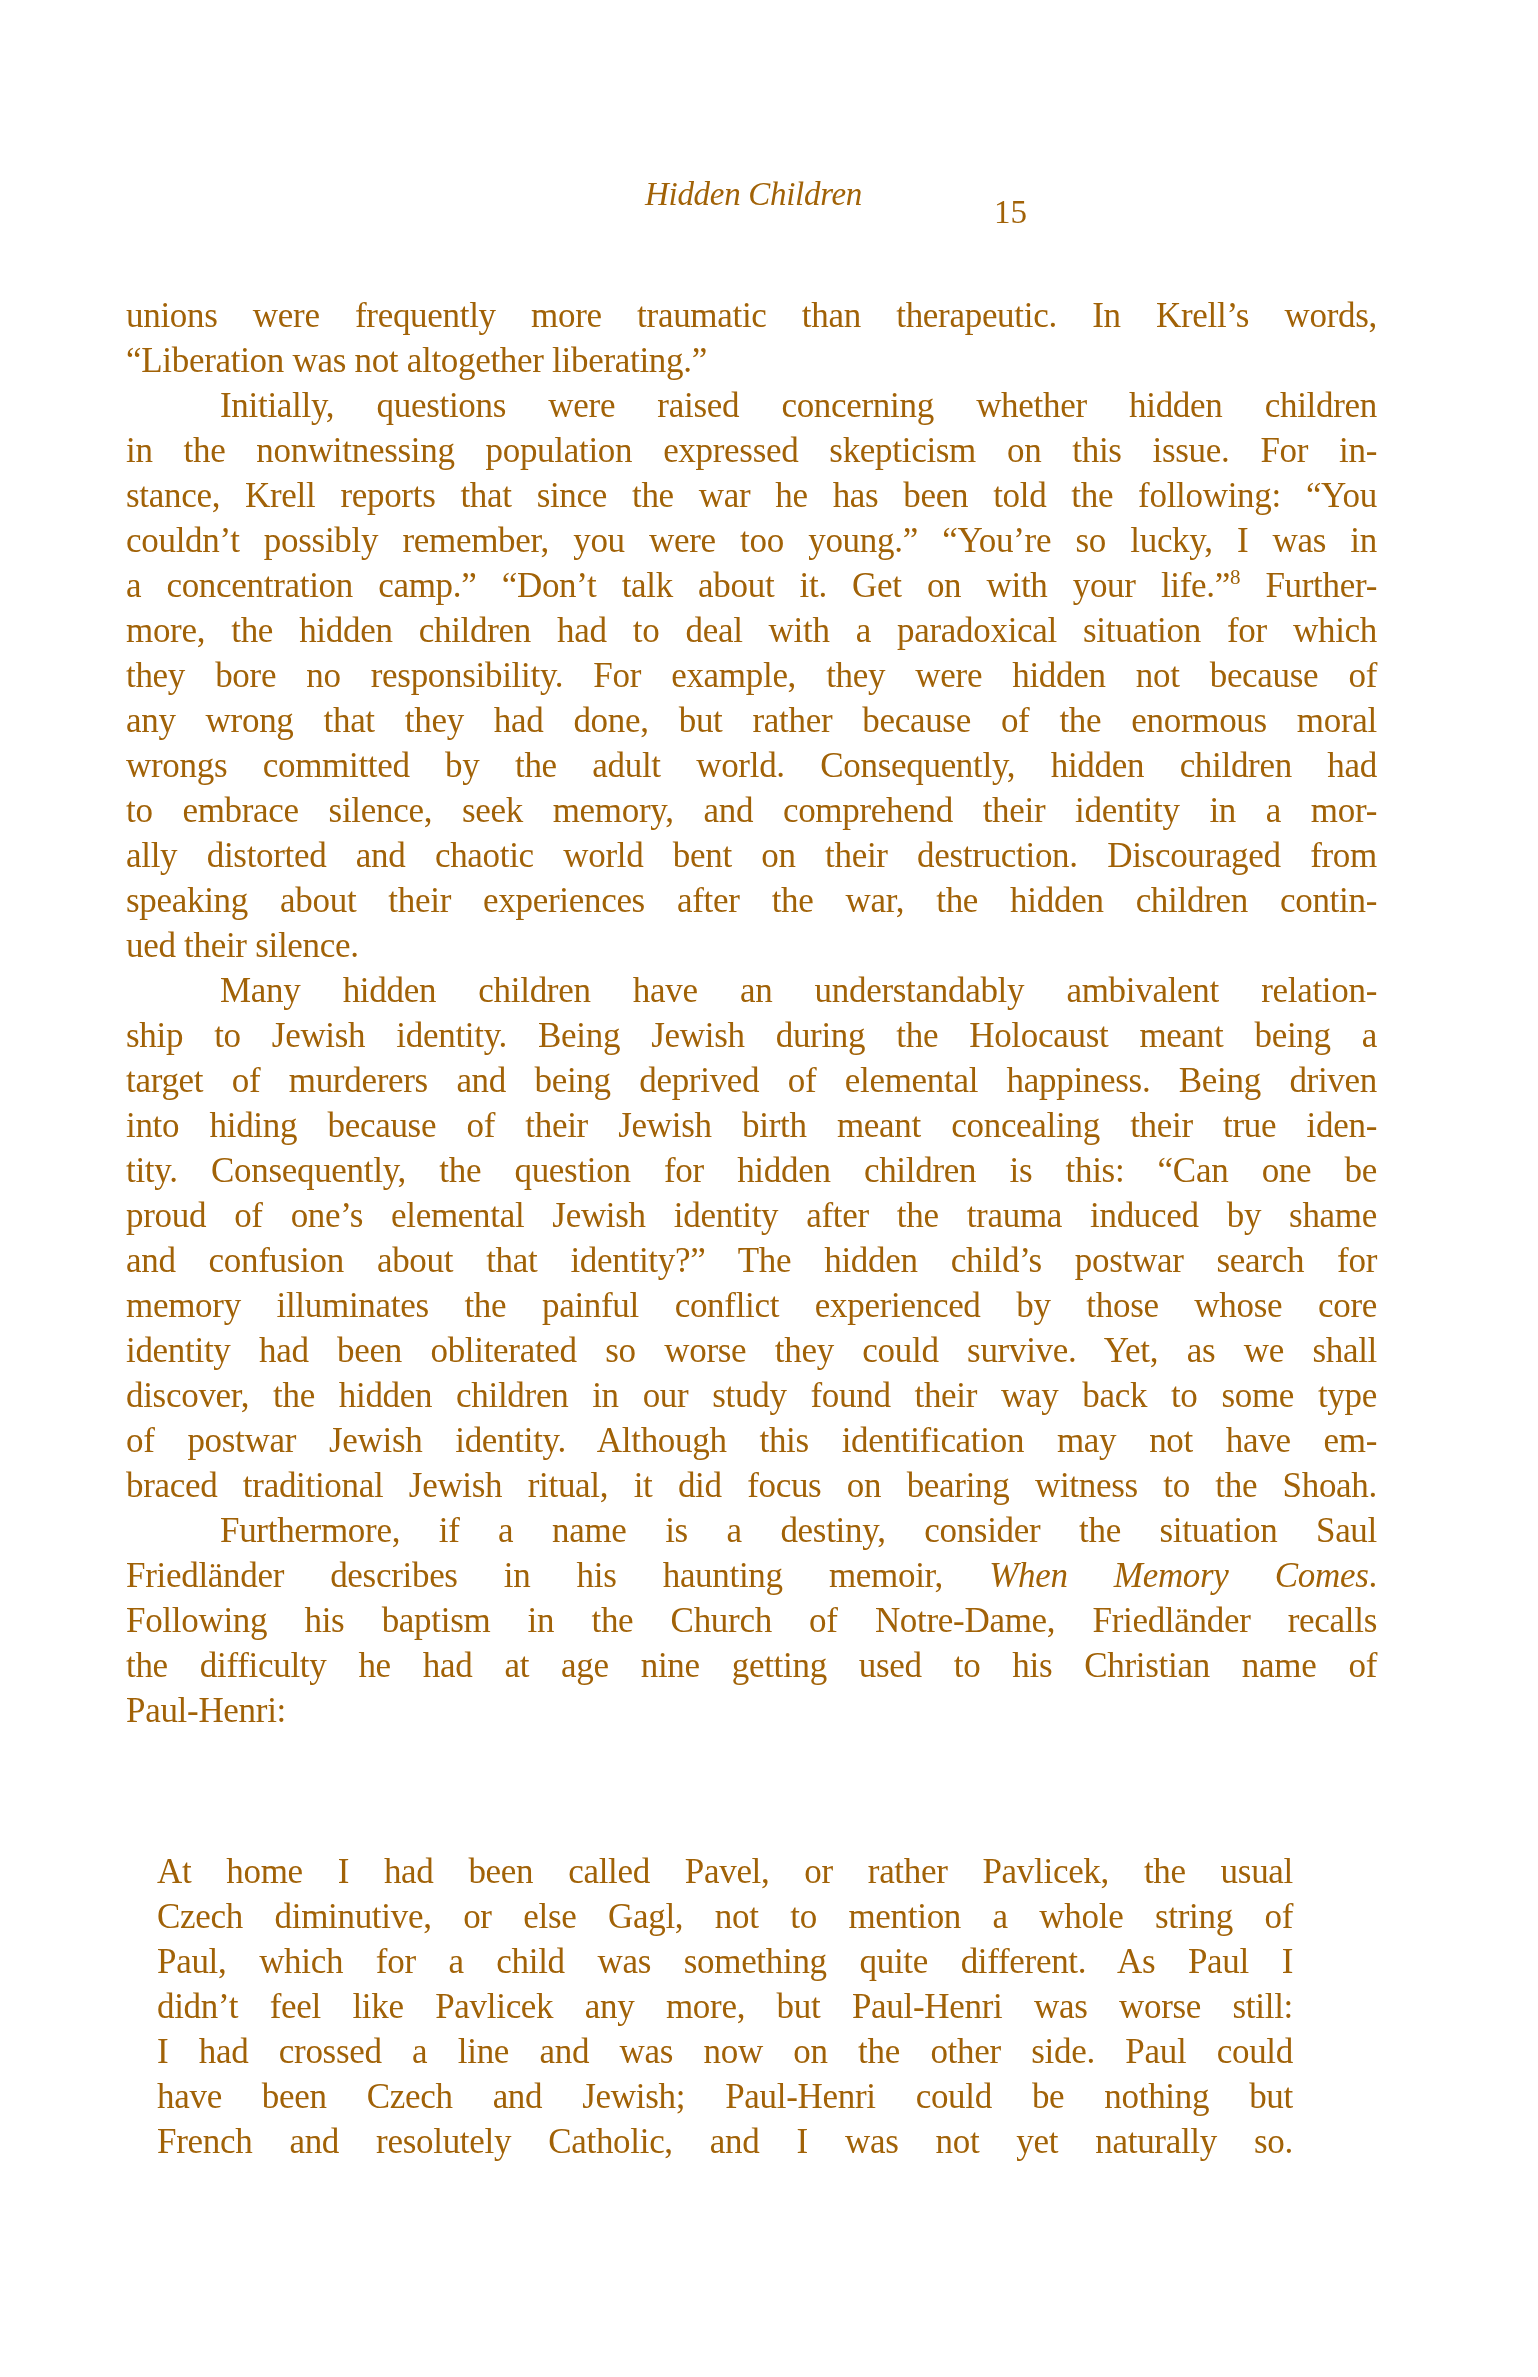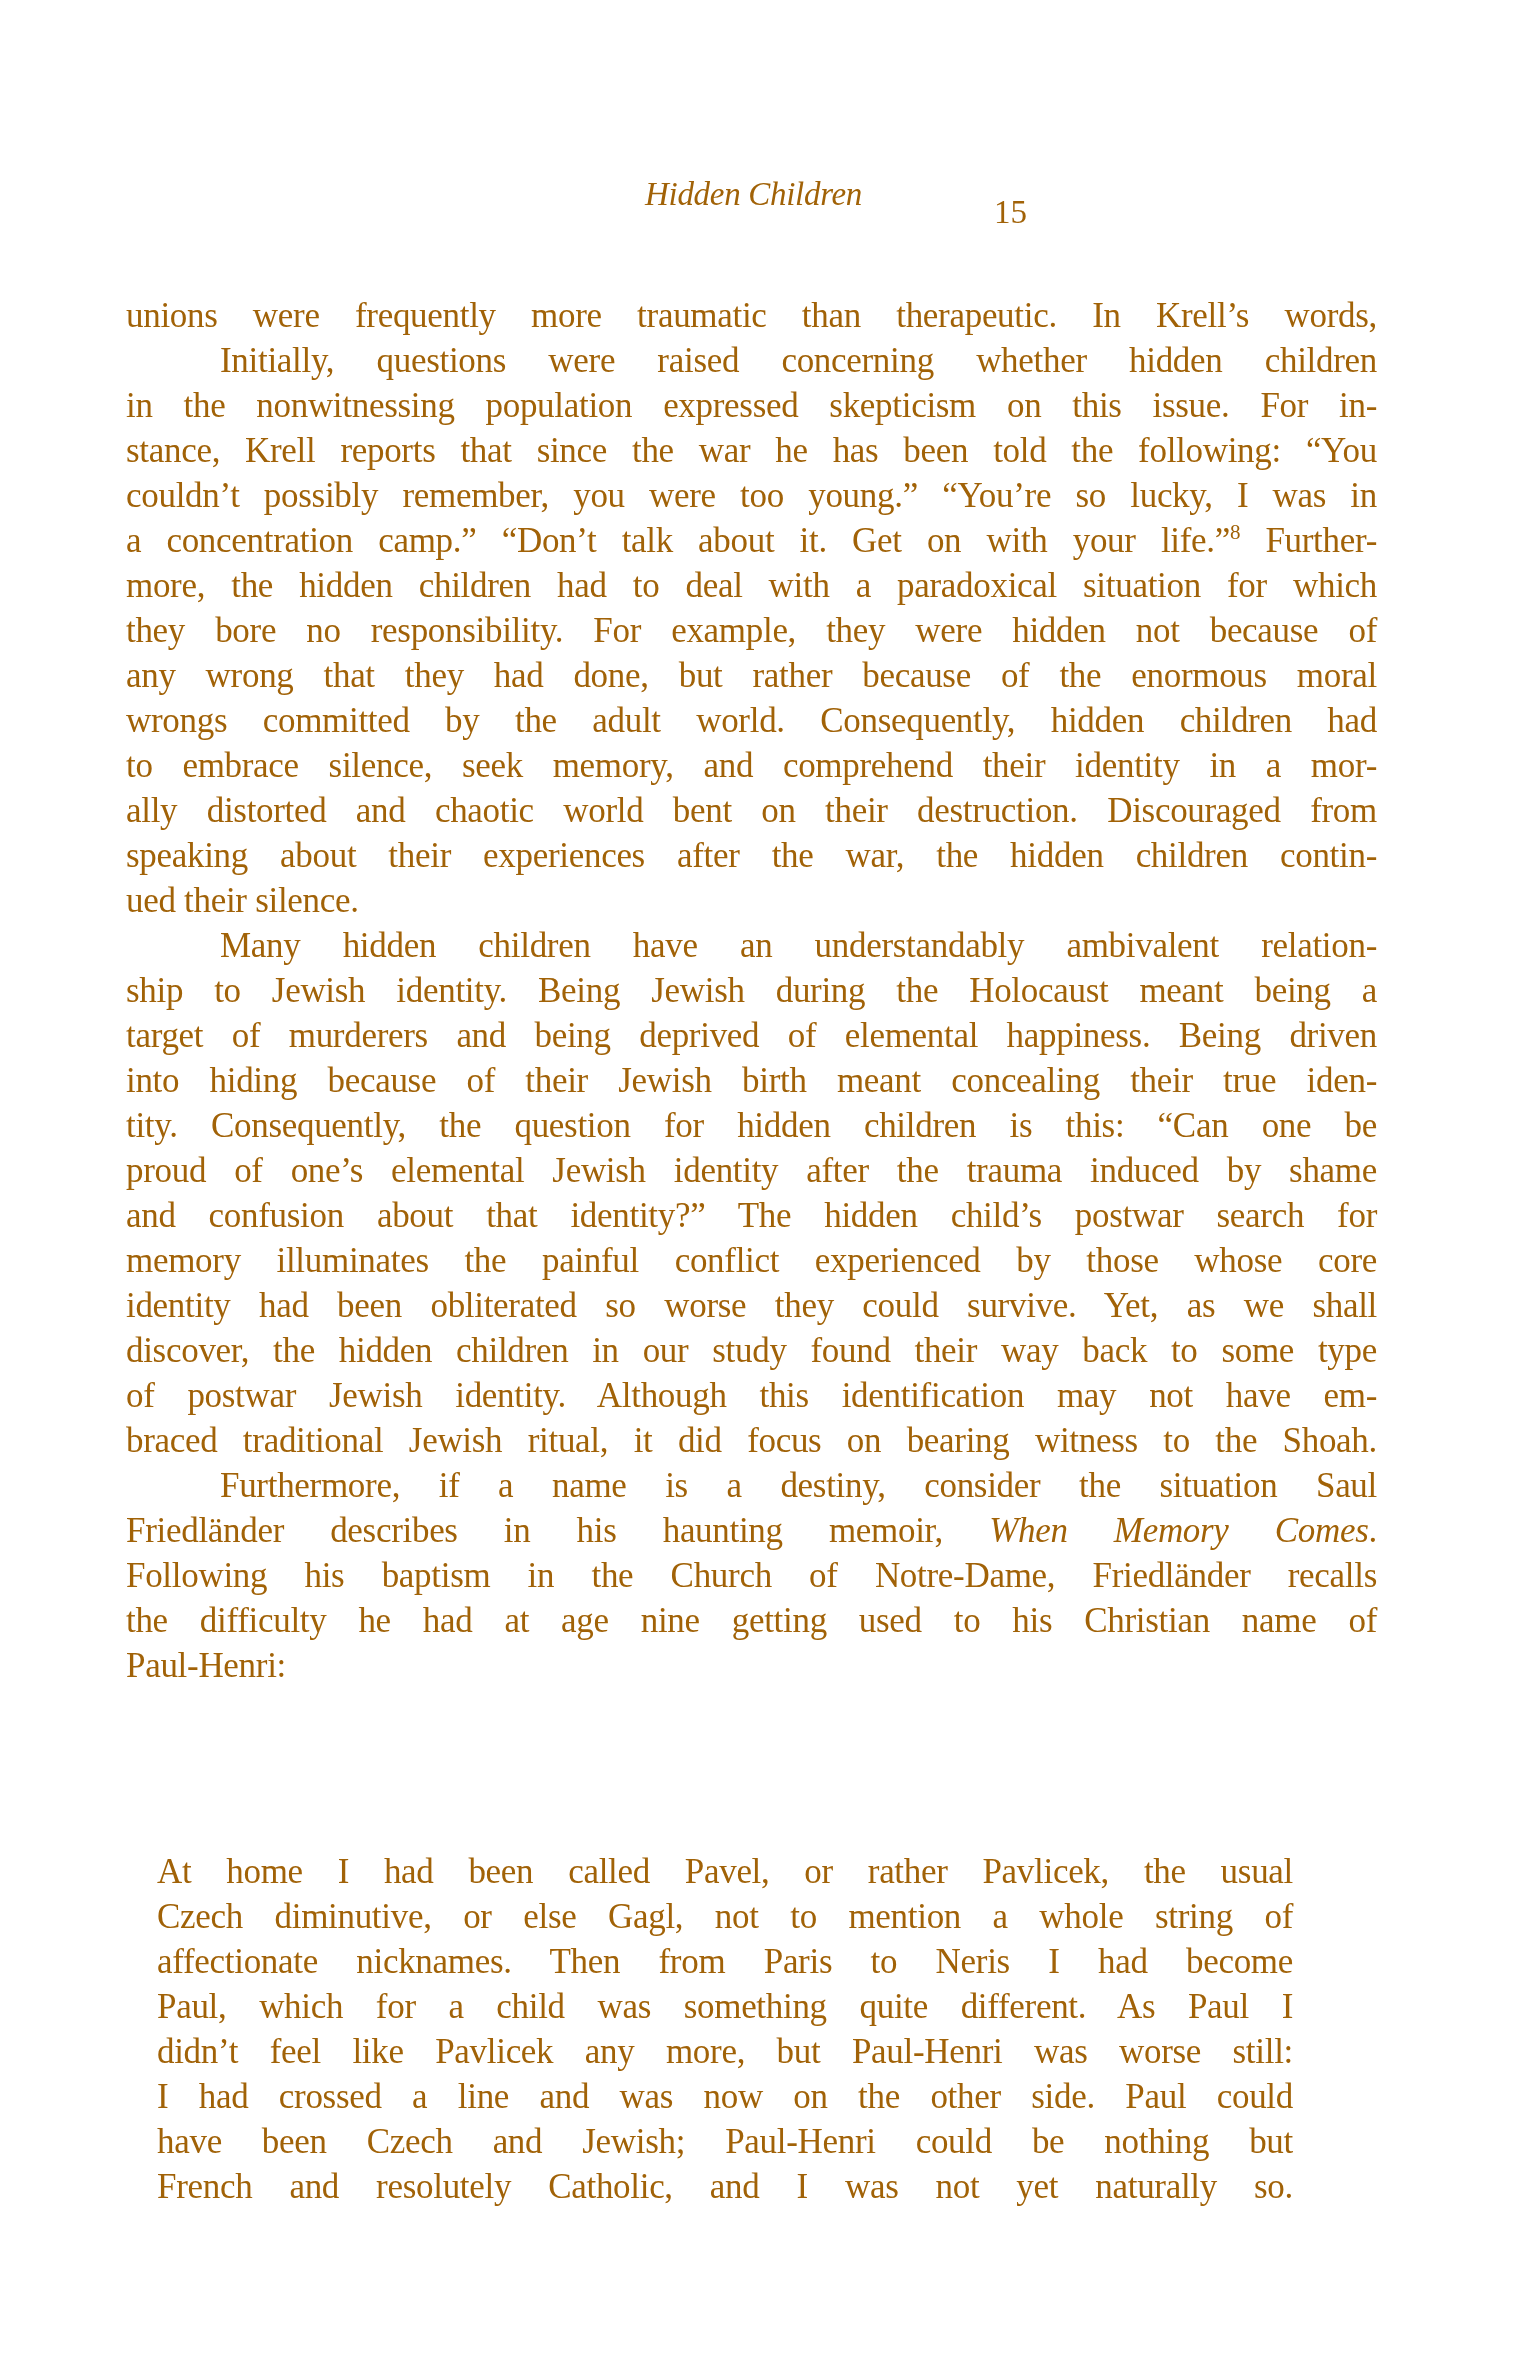--- a/index.html
+++ b/index.html
@@ -42,20 +42,21 @@
 
 <div class="page">
 
   <div class="running-head">
     <span class="running-title">Hidden Children</span>
     <span class="page-number">15</span>
   </div>
 
   <div class="body-text">
     <span class="line">unions were frequently more traumatic than therapeutic. In Krell’s words,</span>
+    <span class="line last">“Liberation was not altogether liberating.”</span>
 
     <span class="line indent">Initially, questions were raised concerning whether hidden children</span>
     <span class="line">in the nonwitnessing population expressed skepticism on this issue. For in-</span>
     <span class="line">stance, Krell reports that since the war he has been told the following: “You</span>
     <span class="line">couldn’t possibly remember, you were too young.” “You’re so lucky, I was in</span>
     <span class="line"><span>a concentration camp.” “Don’t talk about it. Get on with your life.”</span><sup>8</sup><span> Further-</span></span>
     <span class="line">more, the hidden children had to deal with a paradoxical situation for which</span>
     <span class="line">they bore no responsibility. For example, they were hidden not because of</span>
     <span class="line">any wrong that they had done, but rather because of the enormous moral</span>
     <span class="line">wrongs committed by the adult world. Consequently, hidden children had</span>
@@ -80,21 +81,20 @@
     <span class="line indent">Furthermore, if a name is a destiny, consider the situation Saul</span>
     <span class="line"><span>Friedländer describes in his haunting memoir, </span><em>When Memory Comes</em><span>.</span></span>
     <span class="line">Following his baptism in the Church of Notre-Dame, Friedländer recalls</span>
     <span class="line">the difficulty he had at age nine getting used to his Christian name of</span>
     <span class="line last">Paul-Henri:</span>
   </div>
 
   <div class="quote">
     <span class="line">At home I had been called Pavel, or rather Pavlicek, the usual</span>
     <span class="line">Czech diminutive, or else Gagl, not to mention a whole string of</span>
-    <span class="line">affectionate nicknames. Then from Paris to Neris I had become</span>
     <span class="line">Paul, which for a child was something quite different. As Paul I</span>
     <span class="line">didn’t feel like Pavlicek any more, but Paul-Henri was worse still:</span>
     <span class="line">I had crossed a line and was now on the other side. Paul could</span>
     <span class="line">have been Czech and Jewish; Paul-Henri could be nothing but</span>
     <span class="line">French and resolutely Catholic, and I was not yet naturally so.</span>
   </div>
 
 </div>
 
 

